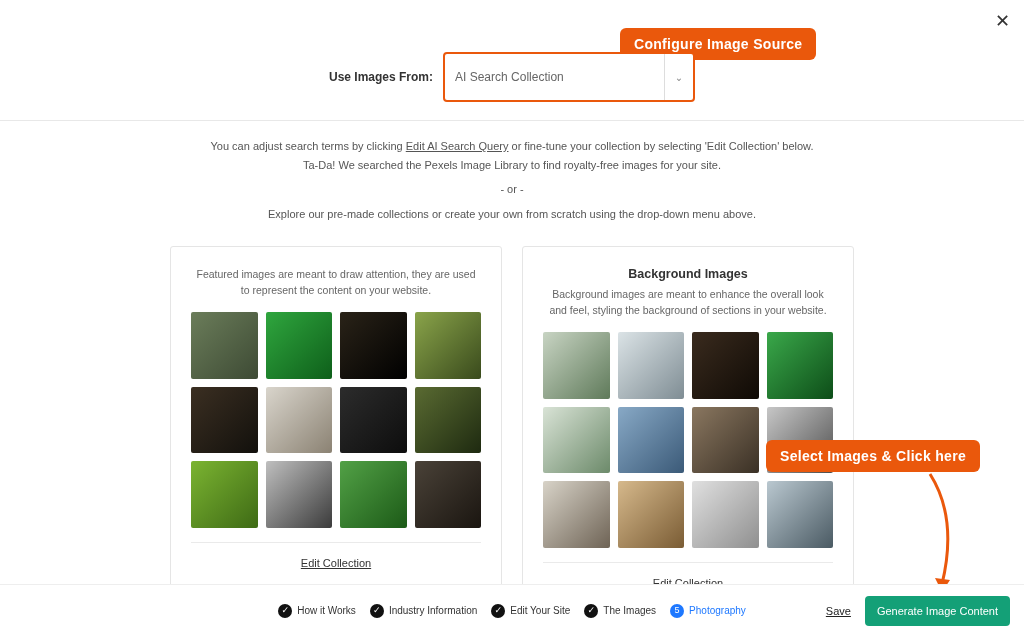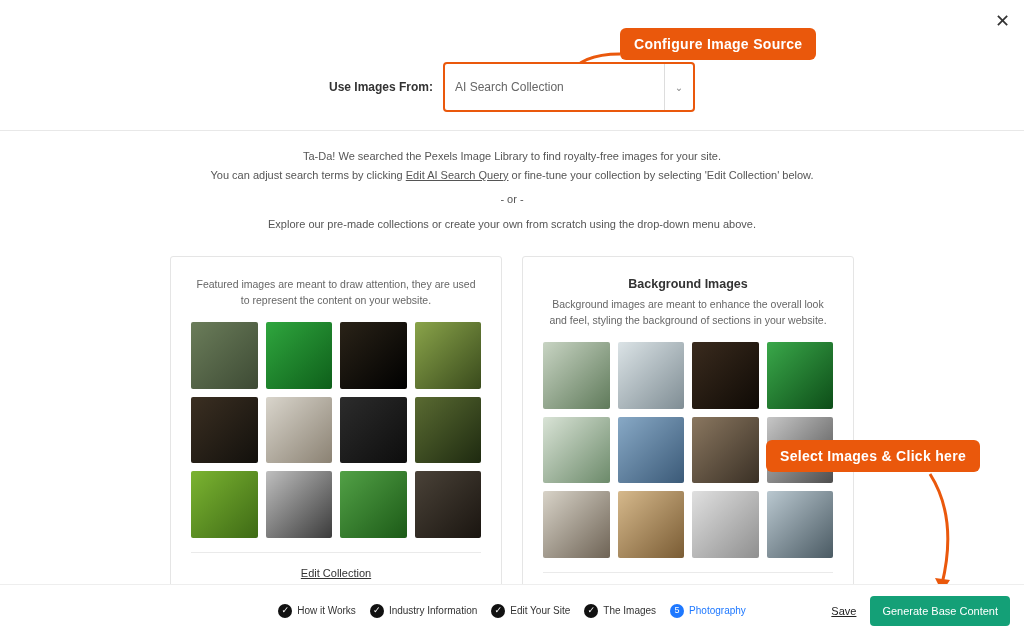--- a/index.html
+++ b/index.html
@@ -24,21 +24,20 @@
 
   
   .source-row {
     display: flex;
     align-items: center;
     justify-content: center;
     gap: 10px;
     padding: 52px 0 18px 0;
     border-bottom: 1px solid #e8e8e8;
     position: relative;
-    margin-top: 10px;
   }
   .source-label {
     font-size: 12px;
     font-weight: 600;
   }
   .dropdown {
     width: 252px;
     height: 50px;
     border: 2px solid #ea580c;
     border-radius: 4px;
@@ -225,24 +224,24 @@
 
 <div class="source-row">
   <span class="source-label">Use Images From:</span>
   <div class="dropdown">
     <span>AI Search Collection</span>
     <span class="chev">⌄</span>
   </div>
 </div>
 
 <div class="intro">
-  <div>Ta-Da! We searched the Pexels Image Library to find royalty-free images for your site.</div>
   <div>
     <span>You can adjust search terms by clicking </span><span class="link">Edit AI Search Query</span><span> or fine-tune your collection by selecting 'Edit Collection' below.</span>
   </div>
+  <div>Ta-Da! We searched the Pexels Image Library to find royalty-free images for your site.</div>
   <div class="or">- or -</div>
   <div class="second">Explore our pre-made collections or create your own from scratch using the drop-down menu above.</div>
 </div>
 
 <div class="cards">
   <div class="card">
     <p class="desc">Featured images are meant to draw attention, they are used to represent the content on your website.</p>
     <div class="thumbs" id="featured-thumbs">
         <div class="thumb" style="background: linear-gradient(135deg, rgb(107, 125, 90), rgb(61, 74, 52));"></div>
         <div class="thumb" style="background: linear-gradient(135deg, rgb(47, 166, 62), rgb(14, 95, 26));"></div>
@@ -300,15 +299,15 @@
         <span class="dot">✓</span>
         <span>The Images</span>
       </div>
       <div class="step current">
         <span class="dot">5</span>
         <span>Photography</span>
       </div>
     </div>
   <div class="footer-right">
     <span class="save-link">Save</span>
-    <button class="gen-btn">Generate Base Content</button>
+    <button class="gen-btn">Generate Image Content</button>
   </div>
 </div>
 
 </body></html>

